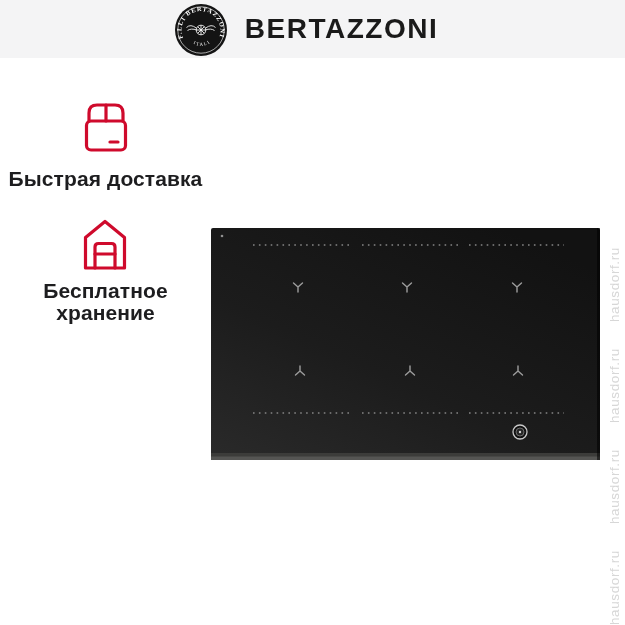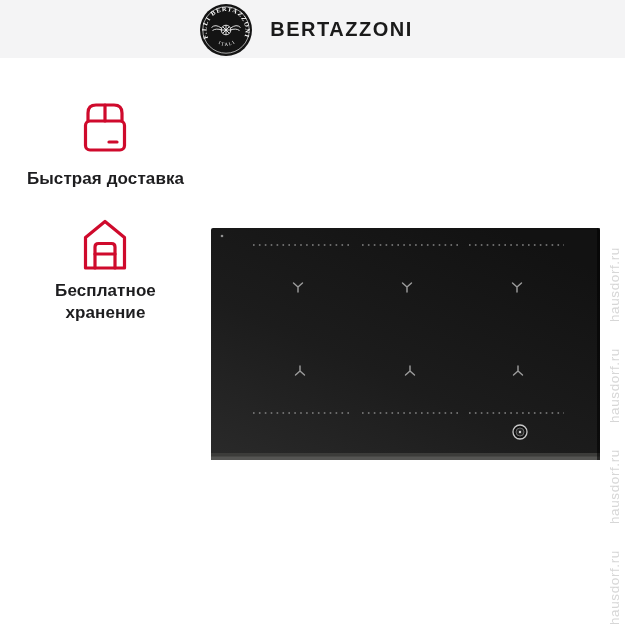--- a/index.html
+++ b/index.html
@@ -17,32 +17,32 @@
   }
   
   .header{
     position:absolute;left:0;top:0;width:625px;height:58px;
     background:var(--header-bg);
     display:flex;align-items:center;justify-content:center;
   }
   .brand{display:flex;align-items:center;gap:18px;transform:translateX(-6px);}
   .badge-svg{width:52px;height:52px;display:block;margin-top:2px;}
   .wordmark{
-    font-size:20px;font-weight:800;letter-spacing:1.5px;color:#1a1a1a;
+    font-size:28px;font-weight:800;letter-spacing:1.5px;color:#1a1a1a;
   }
   
   .benefits{
     position:absolute;left:0;top:58px;width:211px;
     display:flex;flex-direction:column;align-items:center;
     text-align:center;color:var(--text);
   }
   .benefit{display:flex;flex-direction:column;align-items:center;}
   .benefit .bicon{display:block;color:var(--accent);}
   .blabel{
-    font-size:17px;font-weight:600;line-height:22px;white-space:pre-line;
+    font-size:21px;font-weight:600;line-height:22px;white-space:pre-line;
     letter-spacing:.1px;
   }
   .b1{margin-top:40px;}
   .b1 .blabel{margin-top:13px;line-height:26px;}
   .b2{margin-top:20px;}
   .b2 .blabel{margin-top:7px;}
   .b3{margin-top:24px;}
   .b3 .blabel{margin-top:8px;}
   .b4{margin-top:16px;}
   .b4 .blabel{margin-top:6px;}

